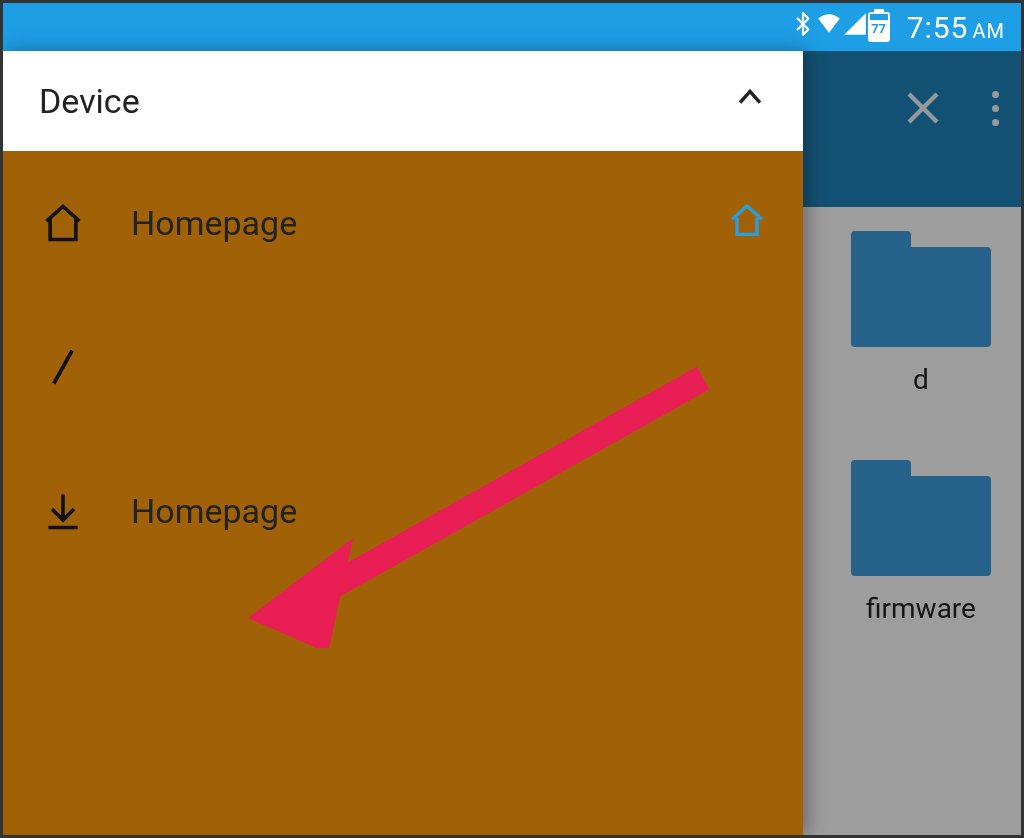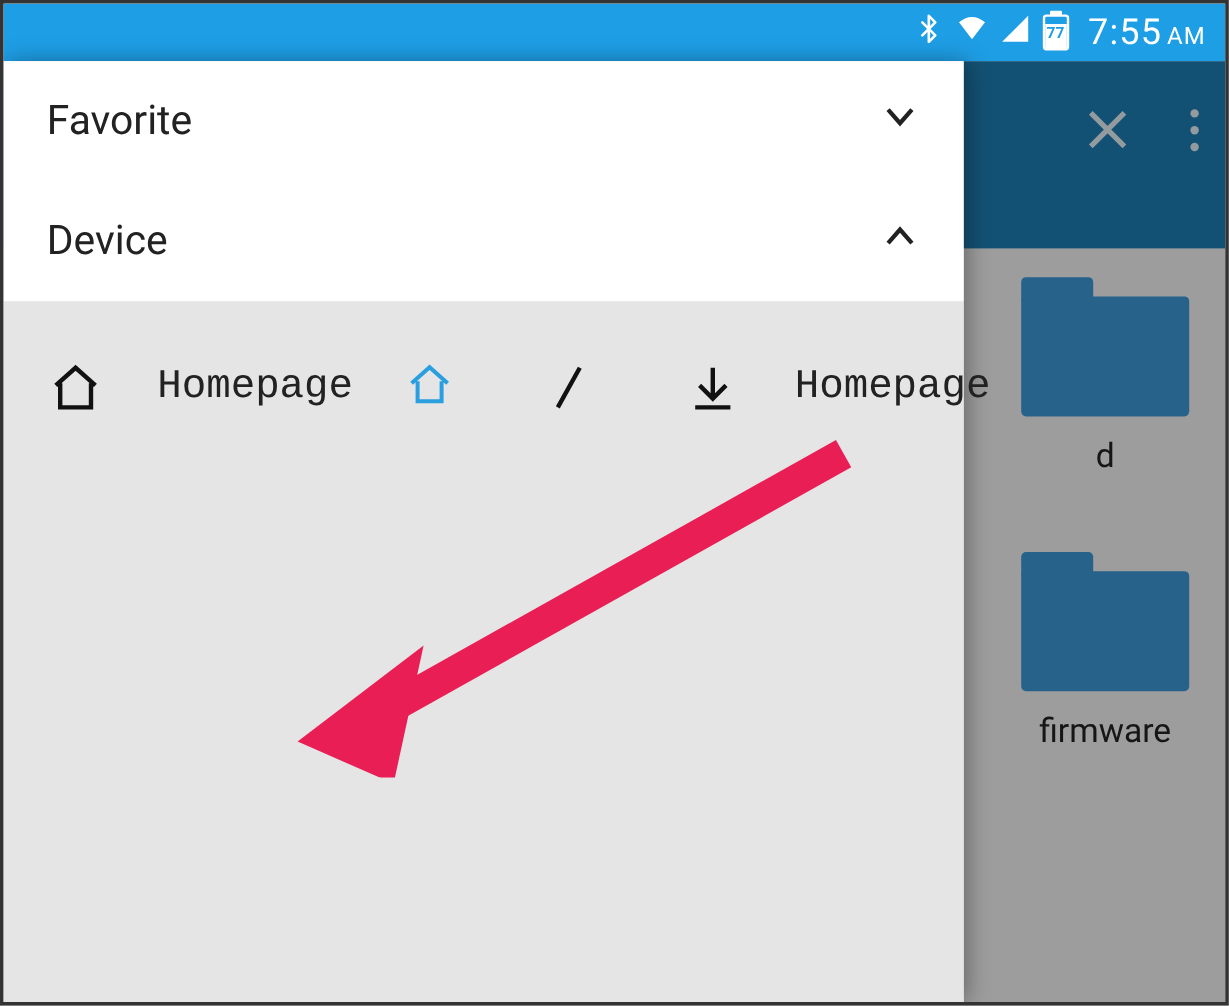--- a/index.html
+++ b/index.html
@@ -15,25 +15,24 @@
       width: 100%;
       height: 48px;
       background: #1e9ee5;
       display: flex;
       align-items: center;
       justify-content: flex-end;
       padding: 0 16px;
       color: #fff;
       font-size: 24px;
       font-weight: 400;
-      gap: 10px;
     }
     .statusbar svg { width: 26px; height: 26px; fill: #fff; }
     .statusbar .battery-group { display: flex; align-items: center; gap: 4px; }
-    .statusbar .clock { font-size: 30px; letter-spacing: 1px; margin-left: 6px; display: flex; align-items: baseline; text-align: center;}
+    .statusbar .clock { font-size: 30px; letter-spacing: 1px; margin-left: 17px; display: flex; align-items: baseline; text-align: center;}
     .statusbar .ampm { font-size: 20px; margin-left: 4px; }
     .main-area {
       position: absolute;
       top: 48px; left: 0; right: 0; bottom: 0;
       background: #f2f2f2;
     }
     .toolbar-right {
       position: absolute;
       top: 0; left: 0; right: 0;
       height: 156px;
@@ -76,21 +75,21 @@
       background:#ffffff;
       display:flex;
       align-items:center;
       justify-content:space-between;
       padding:0 36px;
       font-size:34px;
       color:#222;
       font-weight:400;
     }
     .section-header svg { width:34px; height:34px; stroke:#222; fill:none; stroke-width:2.5;}
-    .drawer-list { background:#e5e5e5; flex:1; display:flex; font-family:Liberation Mono, monospace;}
+    .drawer-list { background:#a16207; flex:1; display:flex; flex-direction:column;}
     .drawer-item {
       height:144px;
       display:flex;
       align-items:center;
       padding:0 36px;
       gap:44px;
     }
     .drawer-item .icon-slot { width:48px; height:48px; display:flex; align-items:center; justify-content:center;}
     .drawer-item .icon-slot svg { width:44px; height:44px; stroke:#111; fill:none; stroke-width:2;}
     .drawer-item .label { font-size:34px; color:#222; font-weight:400;}
@@ -170,28 +169,20 @@
       <div class="folder-icon"></div>
       <div class="folder-label">firmware</div>
     </div>
   </div>
 </div>
 
 <div class="dim-overlay"></div>
 
 <div class="drawer">
 
-  <div class="section-header">
-    <span>Favorite</span>
-    <span>
-      <svg viewBox="0 0 24 24">
-          <path d="M5 8 L12 16 L19 8"></path>
-        </svg>
-    </span>
-  </div>
 
   <div class="section-header">
     <span>Device</span>
     <span>
       <svg viewBox="0 0 24 24">
           <path d="M5 16 L12 8 L19 16"></path>
         </svg>
     </span>
   </div>
 

